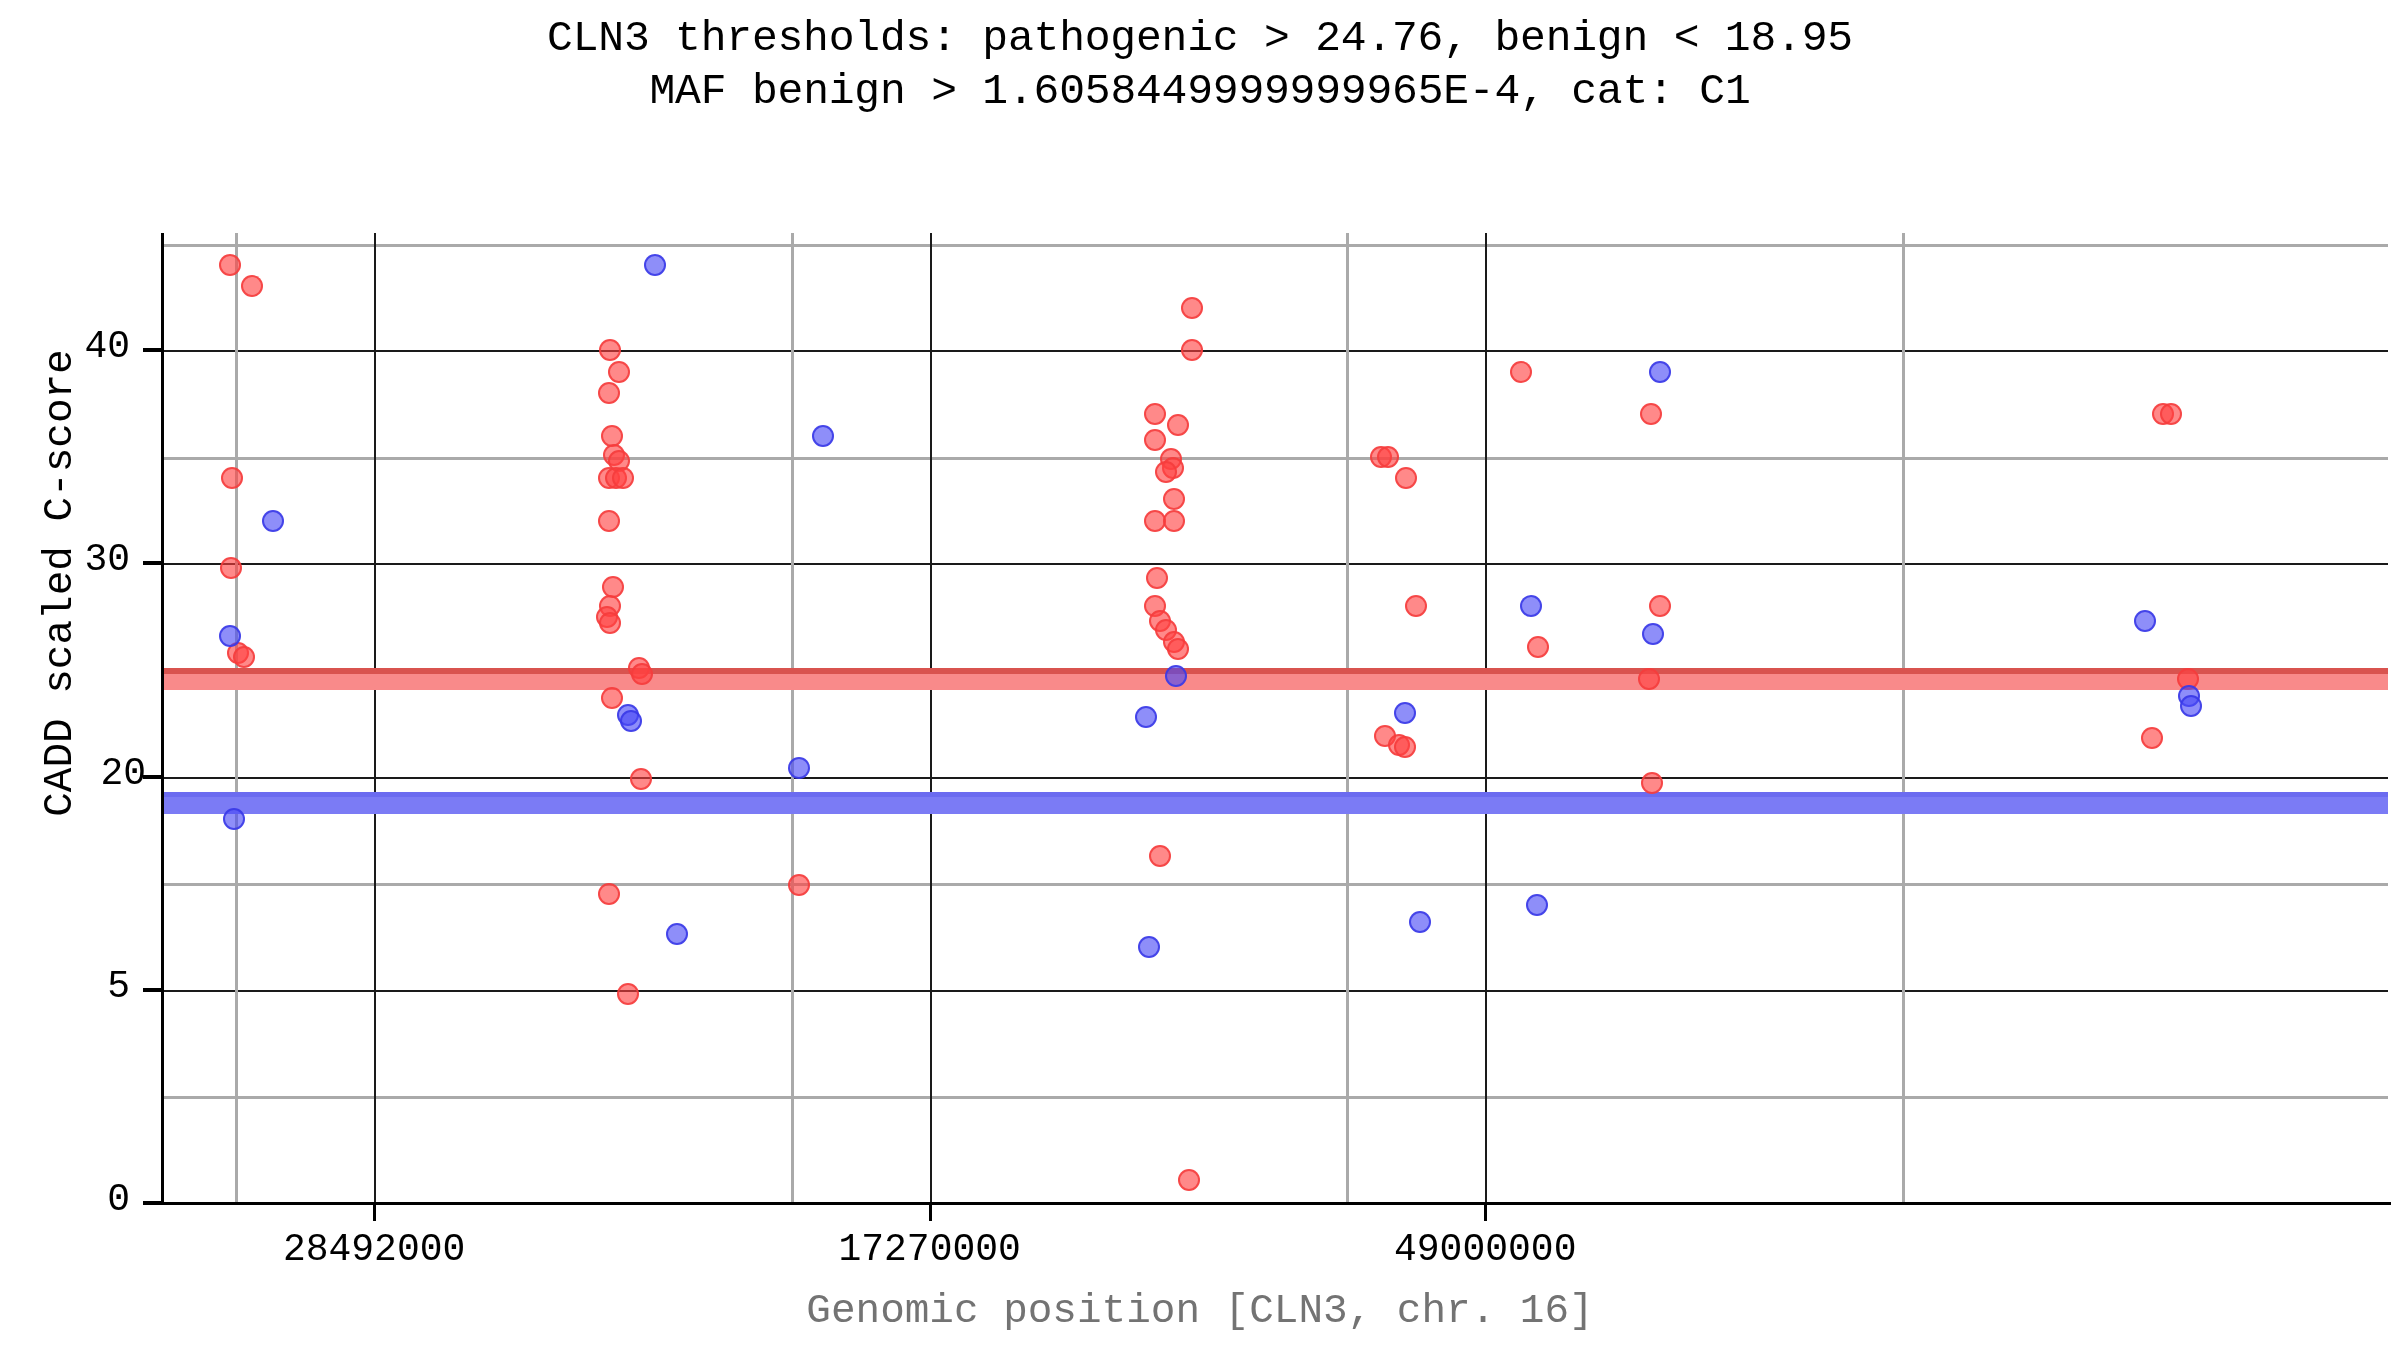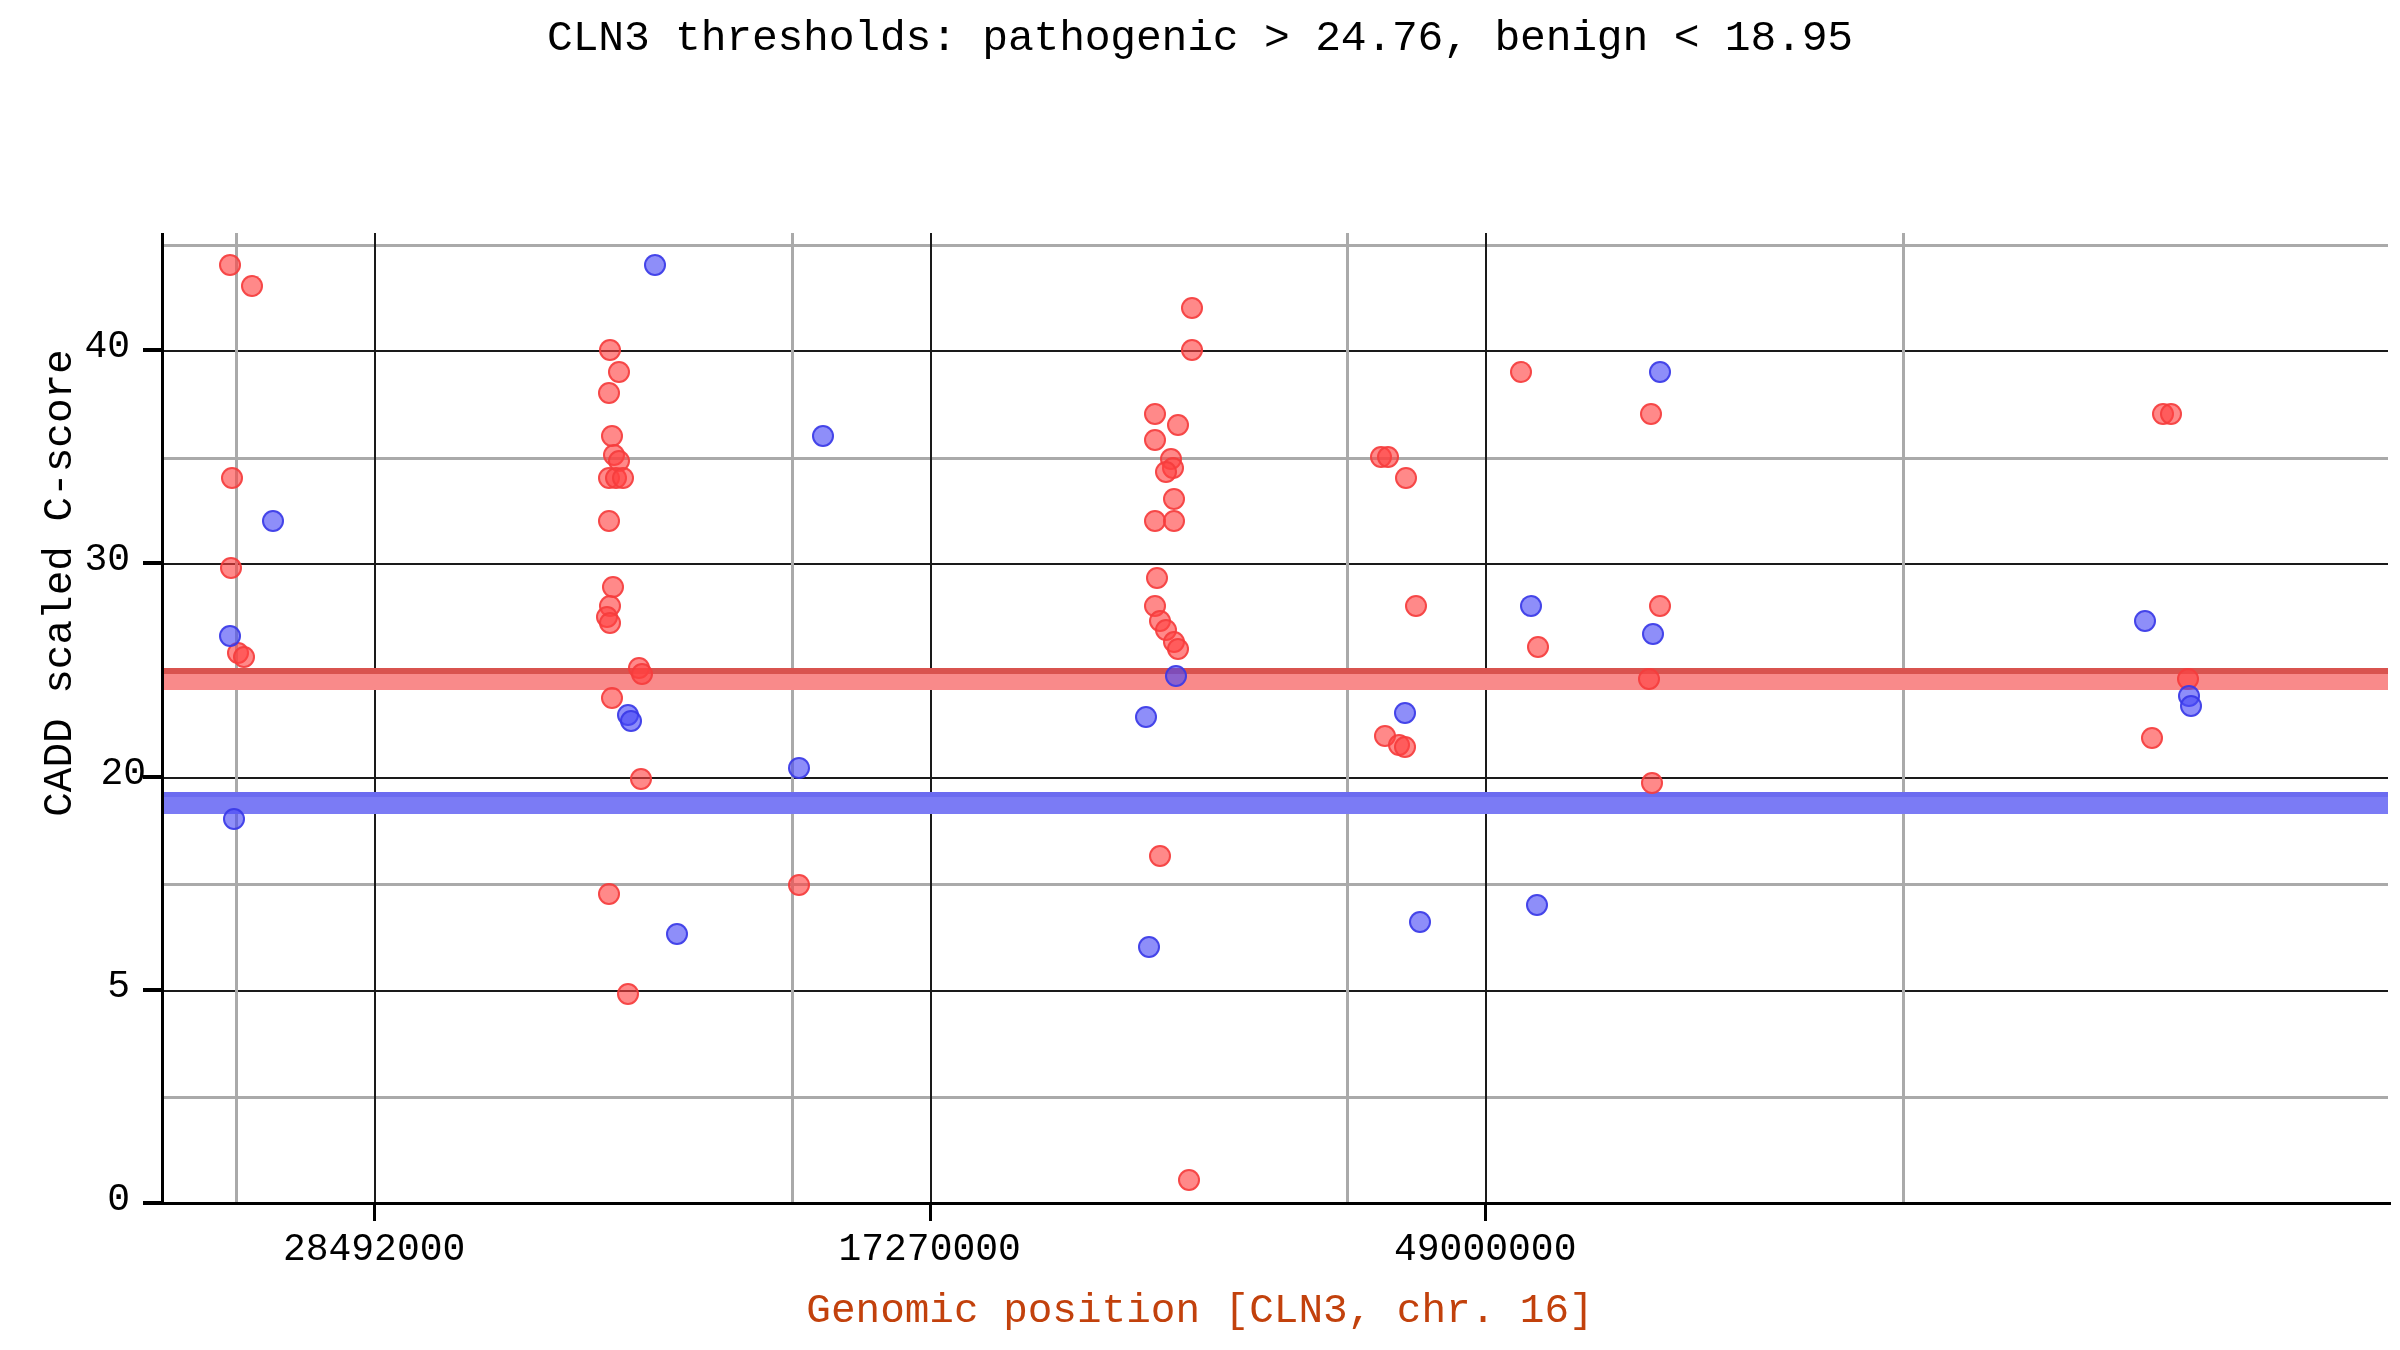--- a/index.html
+++ b/index.html
@@ -80,30 +80,31 @@
     position:absolute;
     left:-350px;top:560px;
     width:820px;text-align:center;
     font-size:41px;color:#000;
     transform:rotate(-90deg);
     transform-origin:center center;
     white-space:nowrap;
   }
   #x-axis-title{
     position:absolute;left:0;top:1288px;width:2400px;
-    text-align:center;font-size:41px;color:#c2410c;
+    text-align:center;font-size:41px;color:#737373;
   }
 </style>
 </head>
 <body>
 
 <div id="figure">
 
   <div class="title-block">
     <span class="title-line">CLN3 thresholds: pathogenic &gt; 24.76, benign &lt; 18.95</span>
+    <span class="title-line">MAF benign &gt; 1.6058449999999965E-4, cat: C1</span>
   </div>
 
   <div id="plot">
       <div class="gridline h" style="top: 863.407px;"></div>
       <div class="gridline h" style="top: 650.22px;"></div>
       <div class="gridline h" style="top: 437.033px;"></div>
       <div class="gridline h" style="top: 223.846px;"></div>
       <div class="gridline h" style="top: 10.6593px;"></div>
       <div class="gridline h major" style="top: 756.813px;"></div>
       <div class="gridline h major" style="top: 543.626px;"></div>

